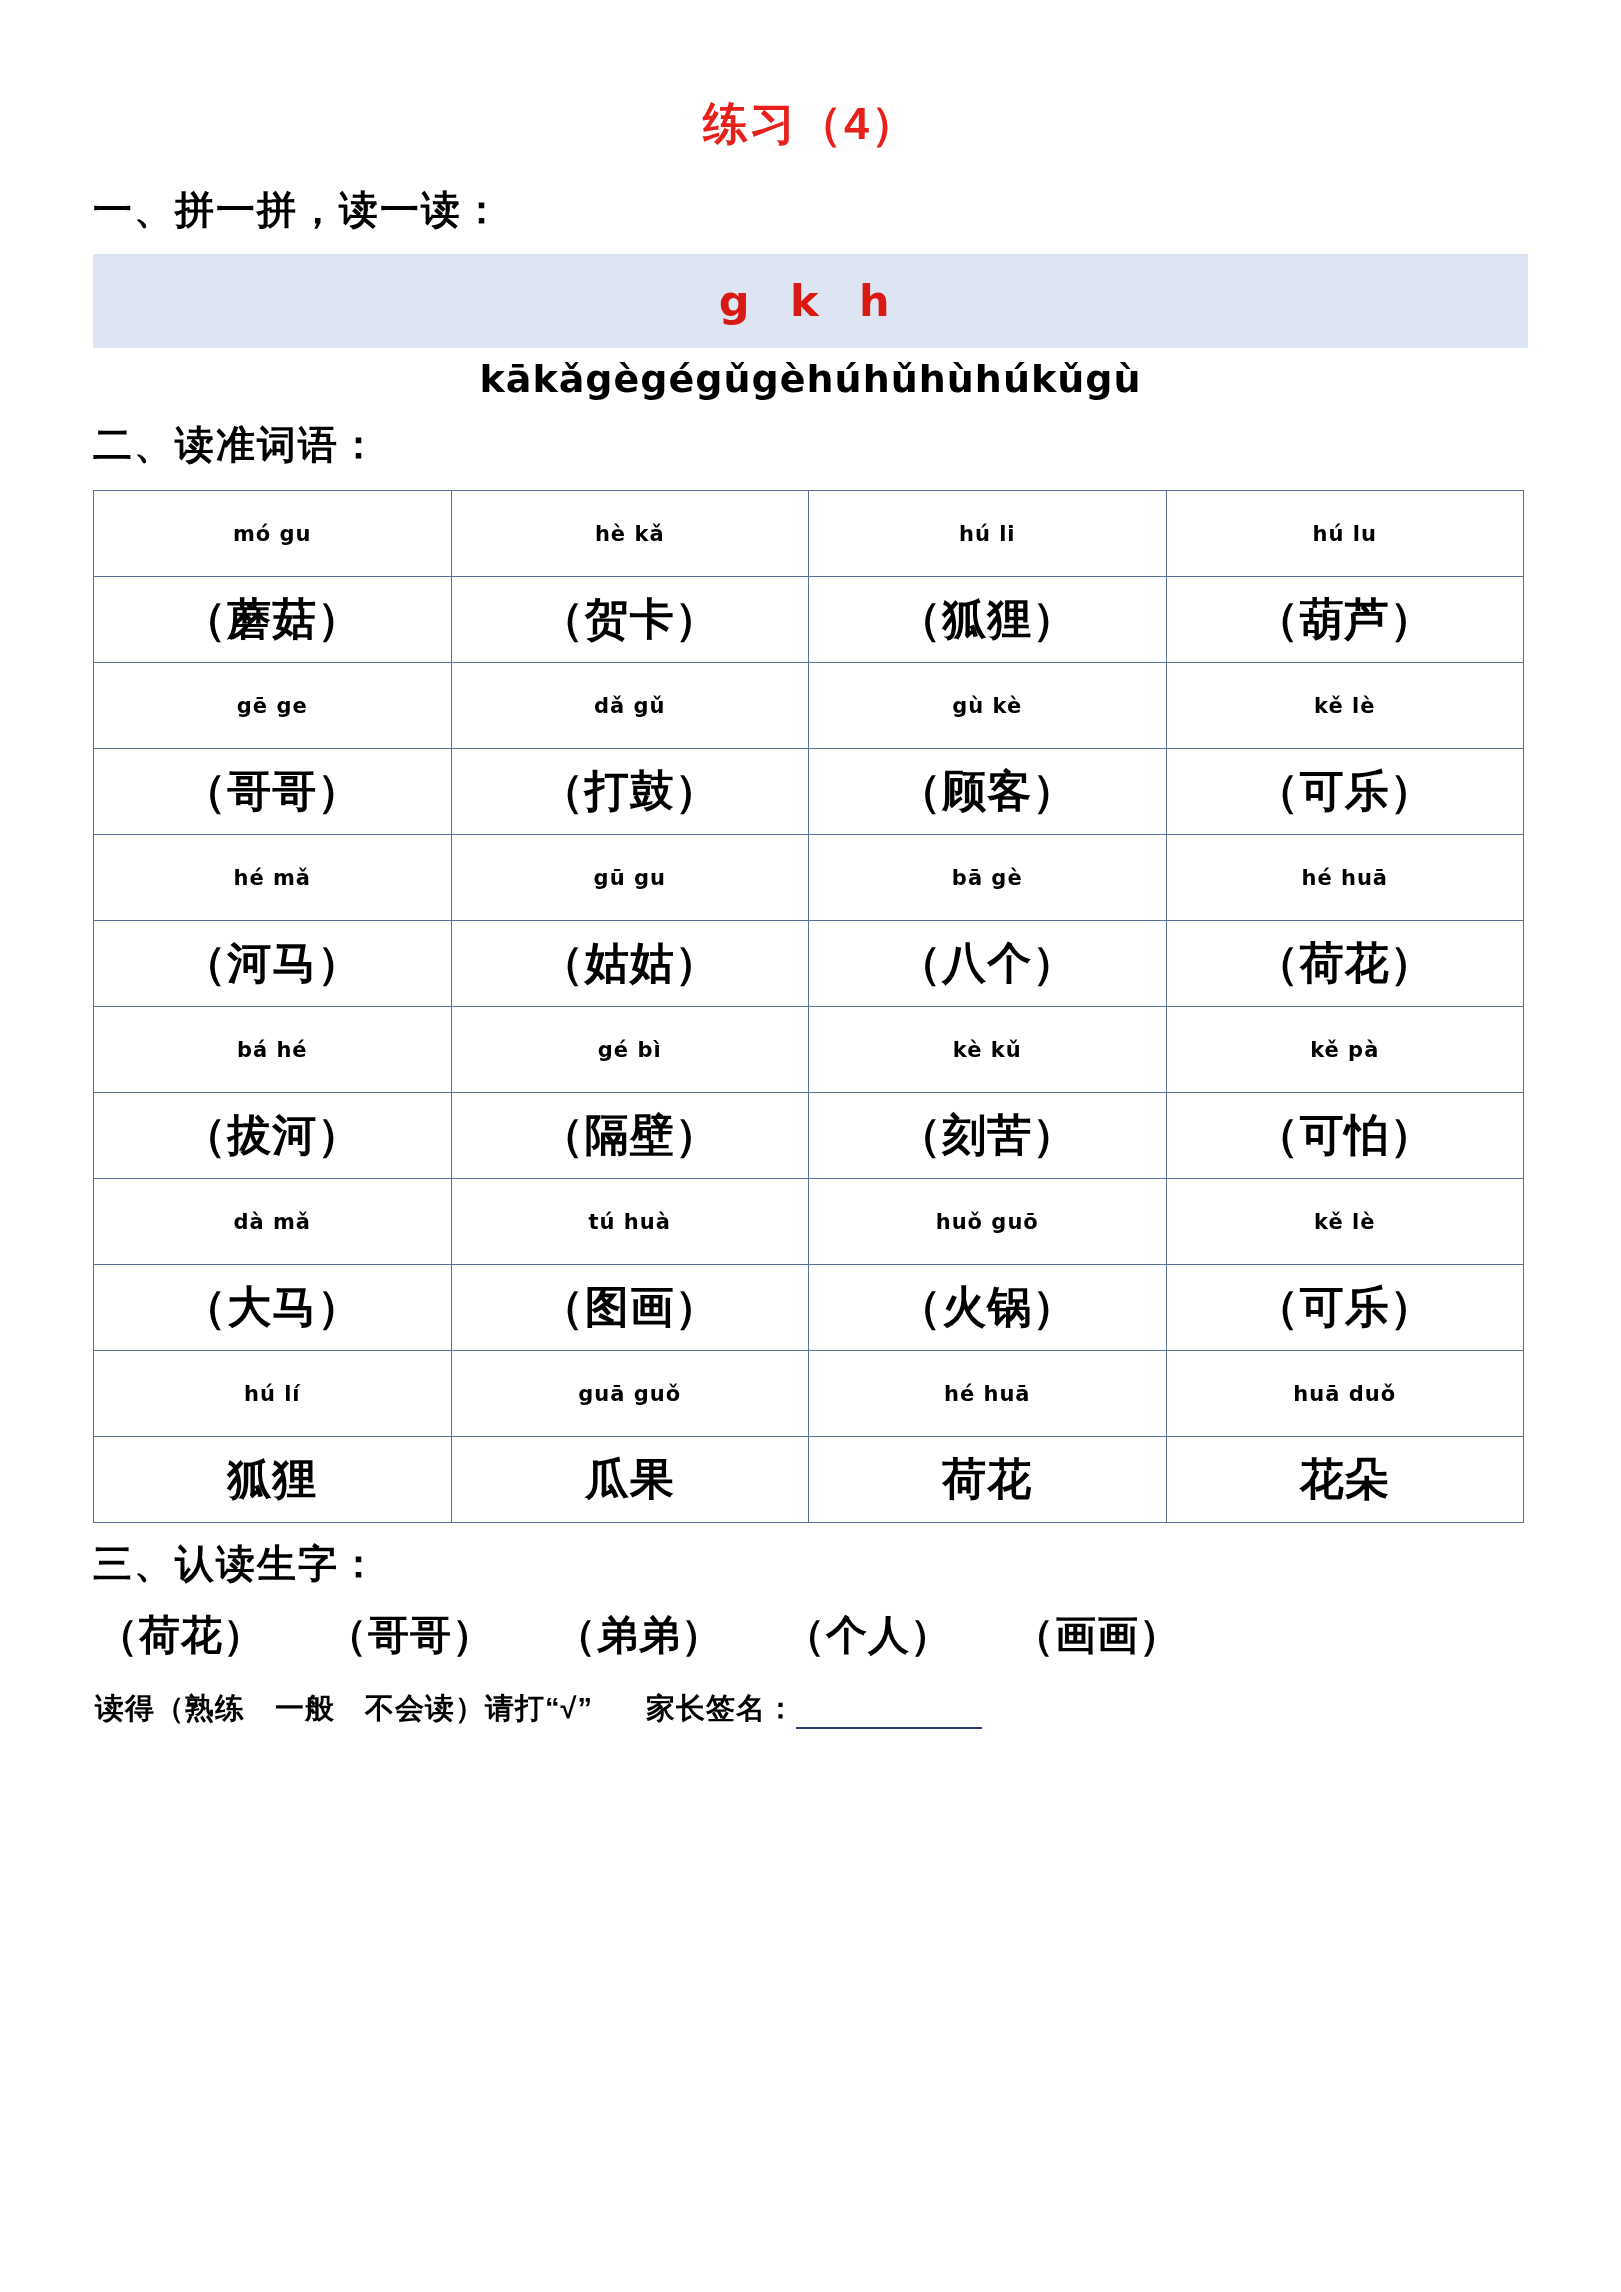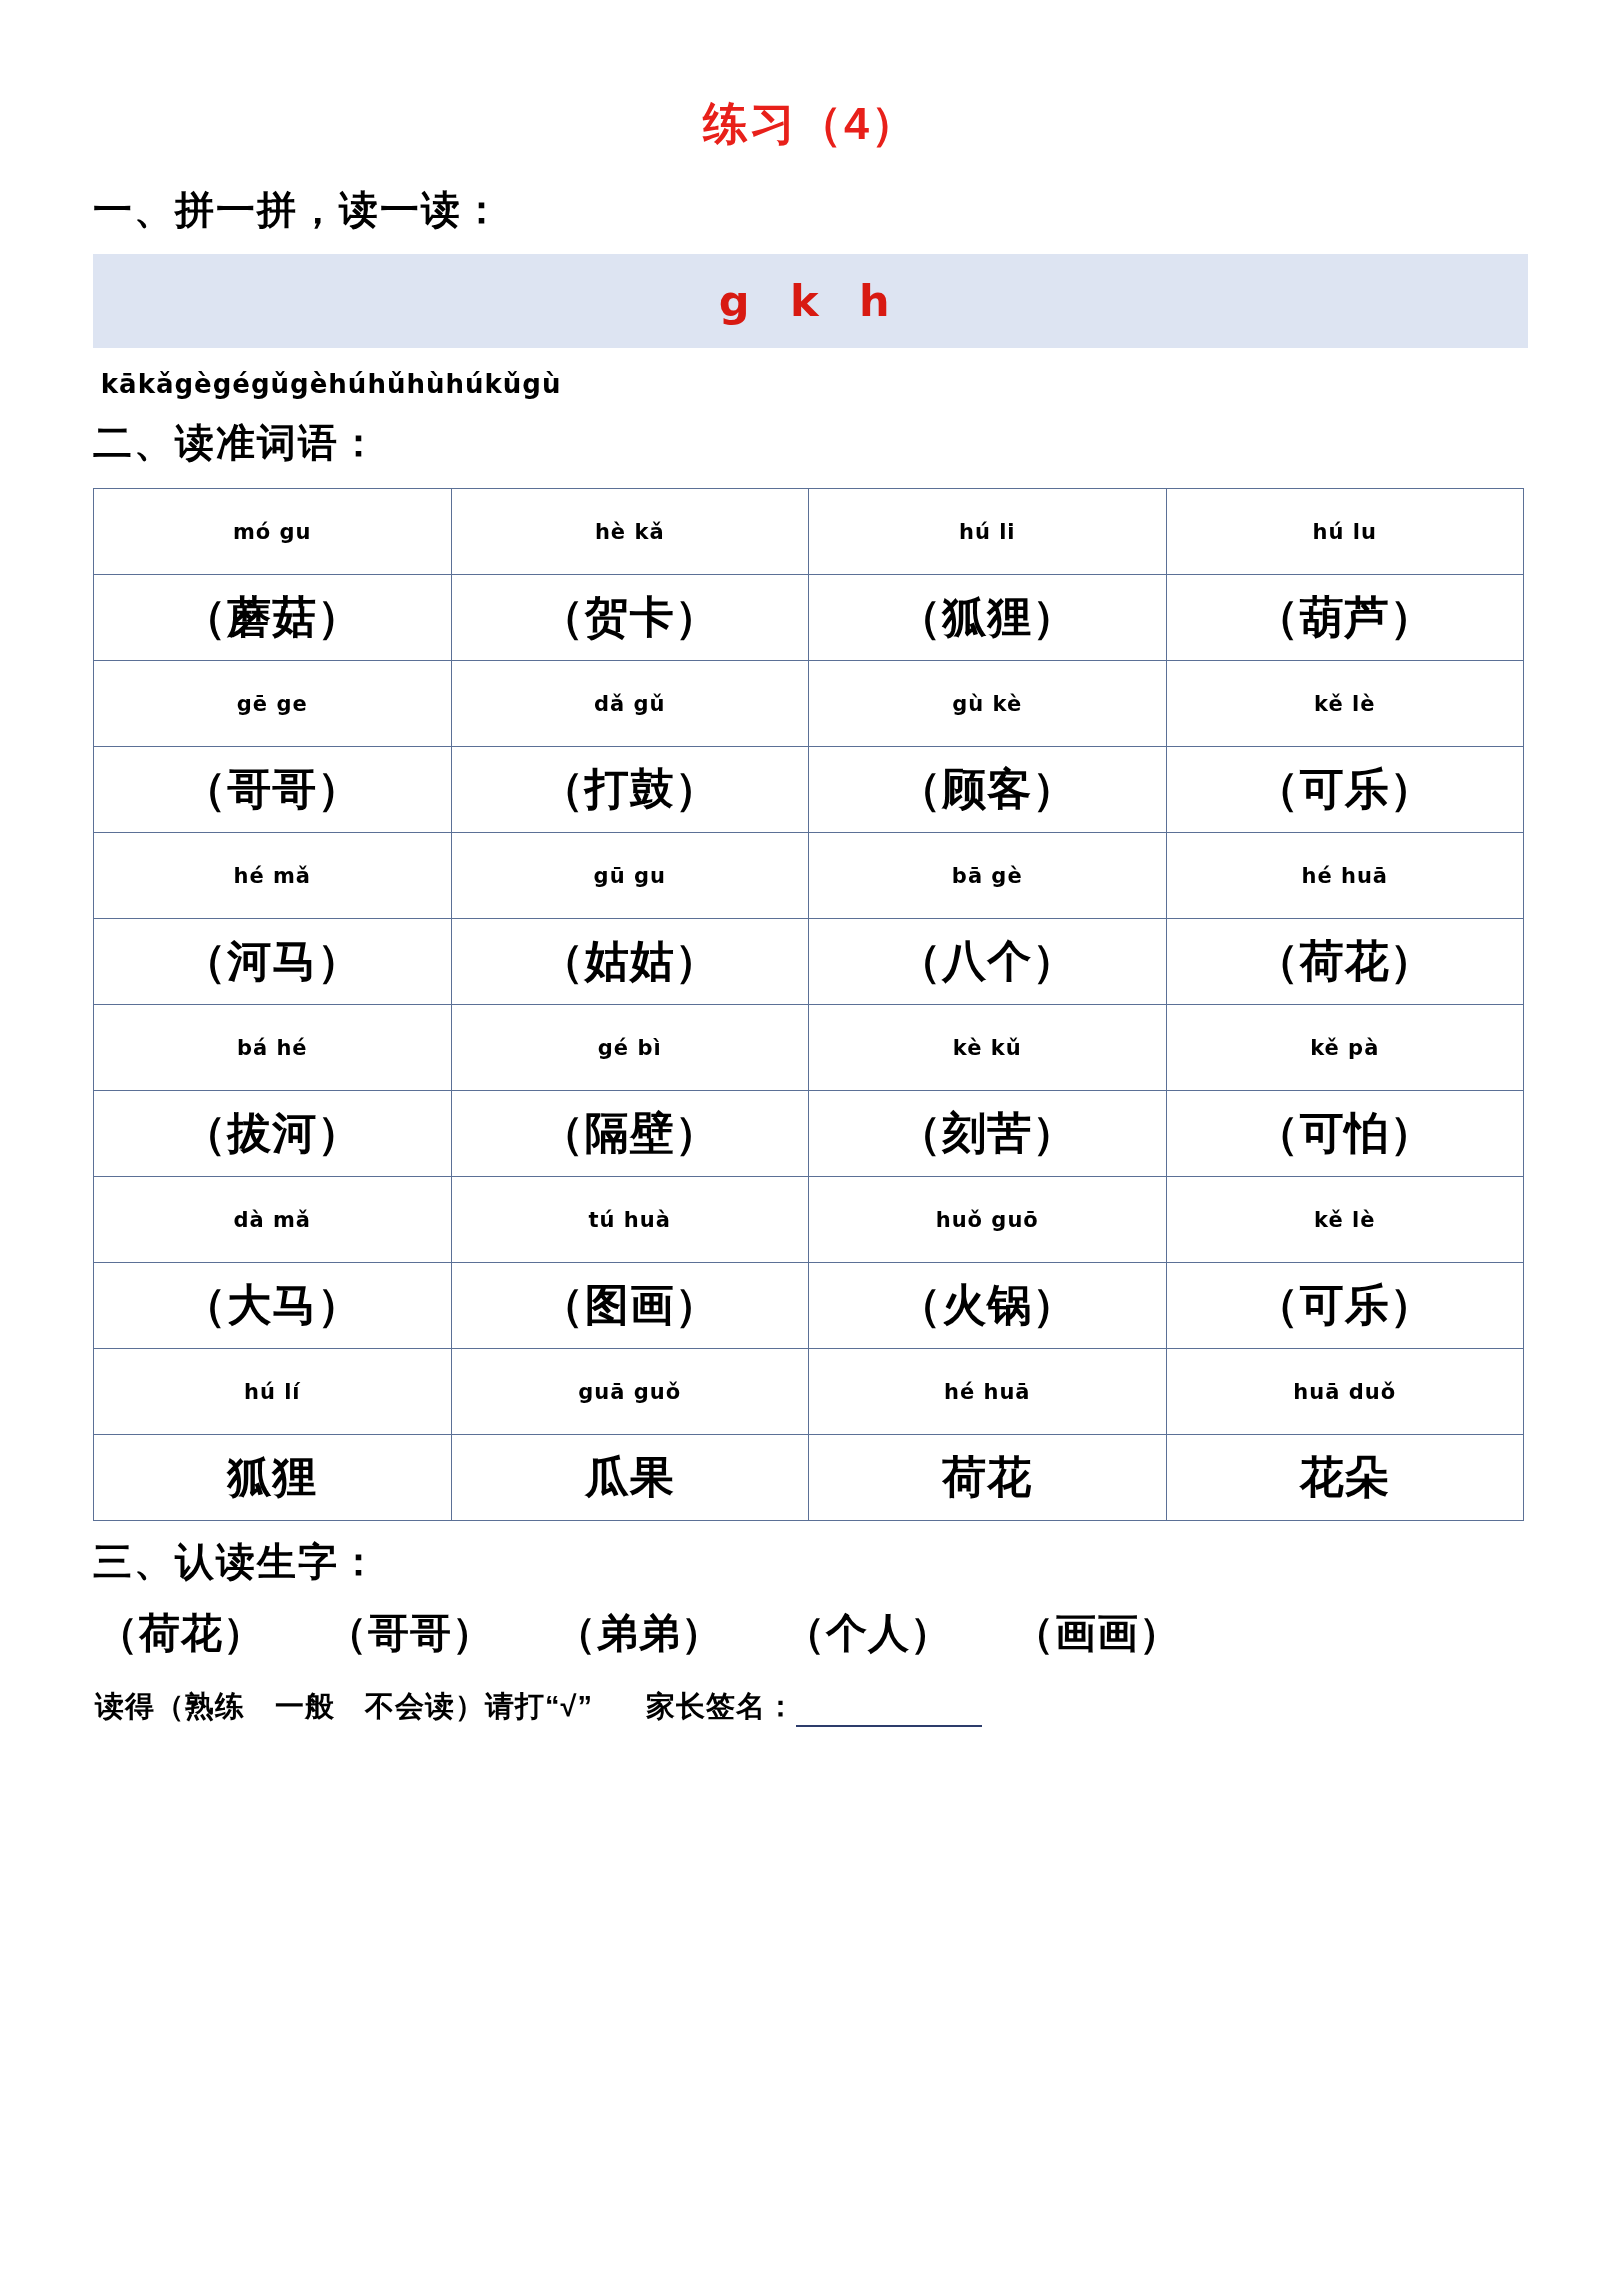--- a/index.html
+++ b/index.html
@@ -35,35 +35,35 @@
     font-weight: bold;
     letter-spacing: 2px;
     margin: 13.7px 0 17.6px 0;
   }
   .pinyin-banner {
     background: #dde4f2;
     height: 94px;
     display: flex;
     align-items: center;
     justify-content: center;
-    margin-bottom: 13px;
+    margin-bottom: 1px;
   }
   .pinyin-banner span {
     color: #d81a12;
     font-size: 43px;
     font-weight: bold;
     letter-spacing: 12.7px;
     font-family: "DejaVu Sans", sans-serif;
   }
   .syllable-row {
     display: flex;
-    justify-content: flex-start;
+    justify-content: center;
     padding: 7.8px 7.8px 3.9px 7.8px;
     font-family: "DejaVu Sans", sans-serif;
-    font-size: 26px;
+    font-size: 38px;
     font-weight: bold;
     letter-spacing: 1px;
   }
   .syllable-row span { white-space: pre; }
   table.words {
     border-collapse: collapse;
     width: 1431px;
     margin: 17.6px 0 11.8px 0;
     table-layout: fixed;
   }

